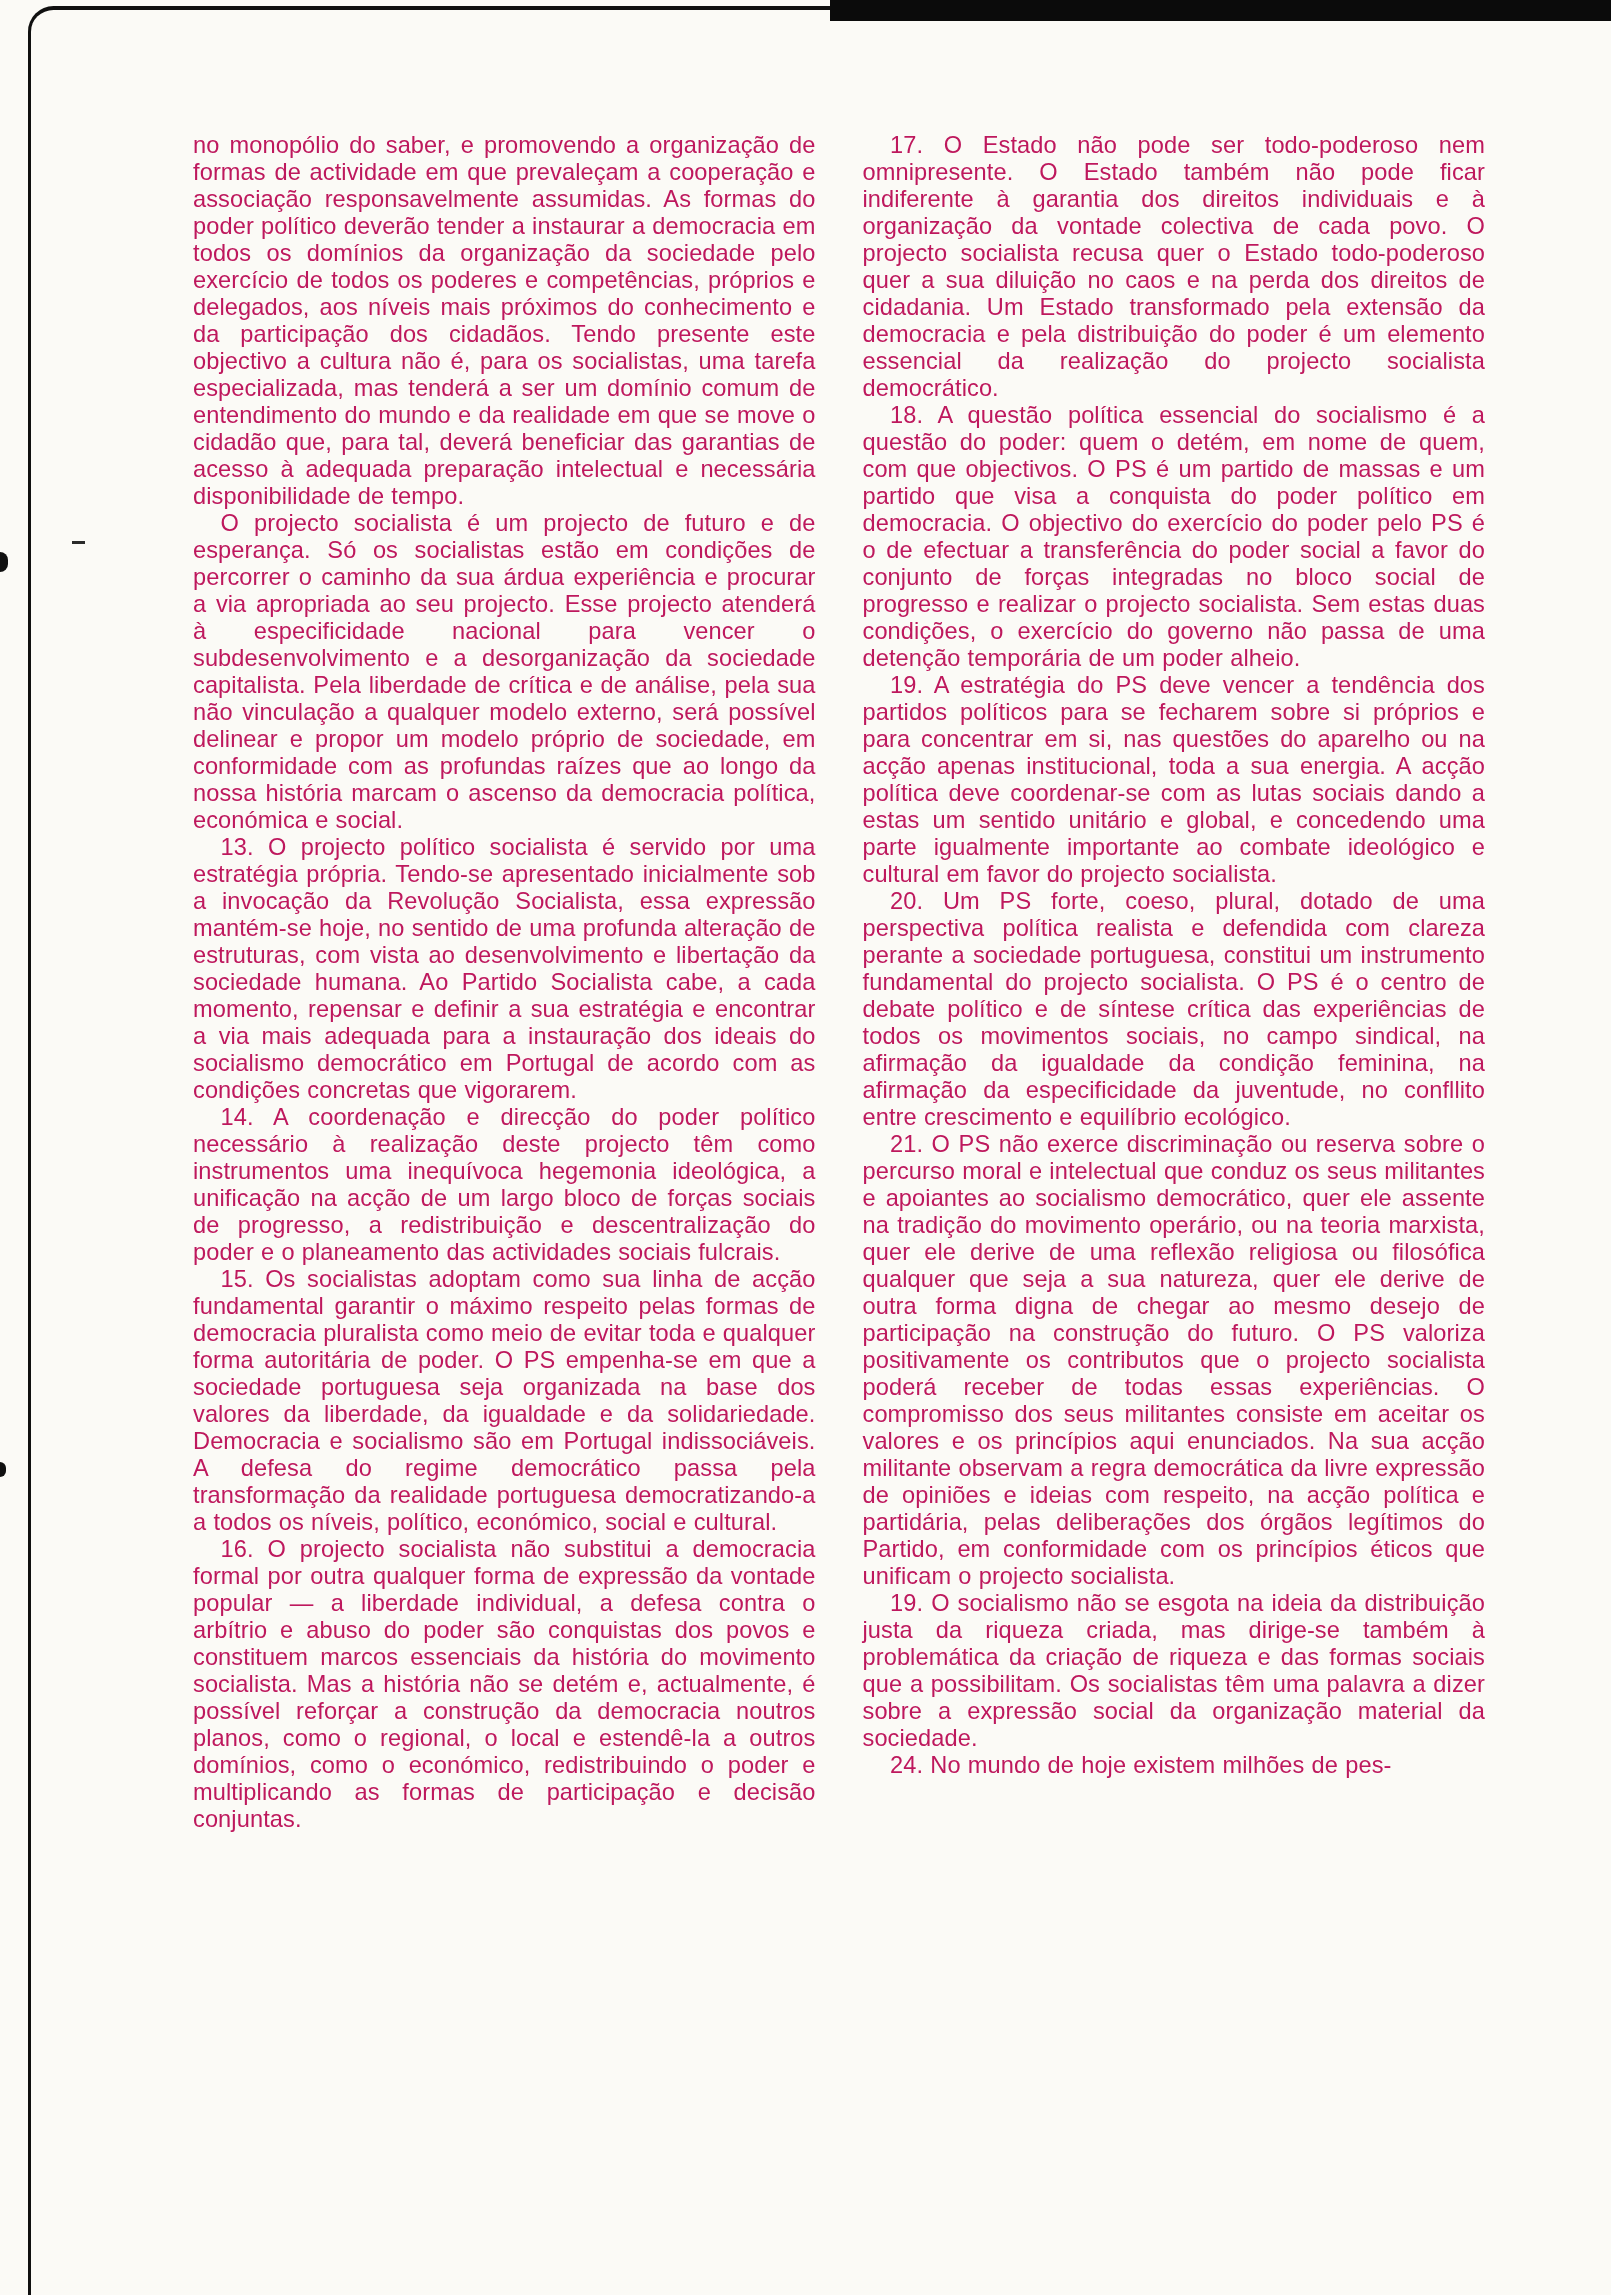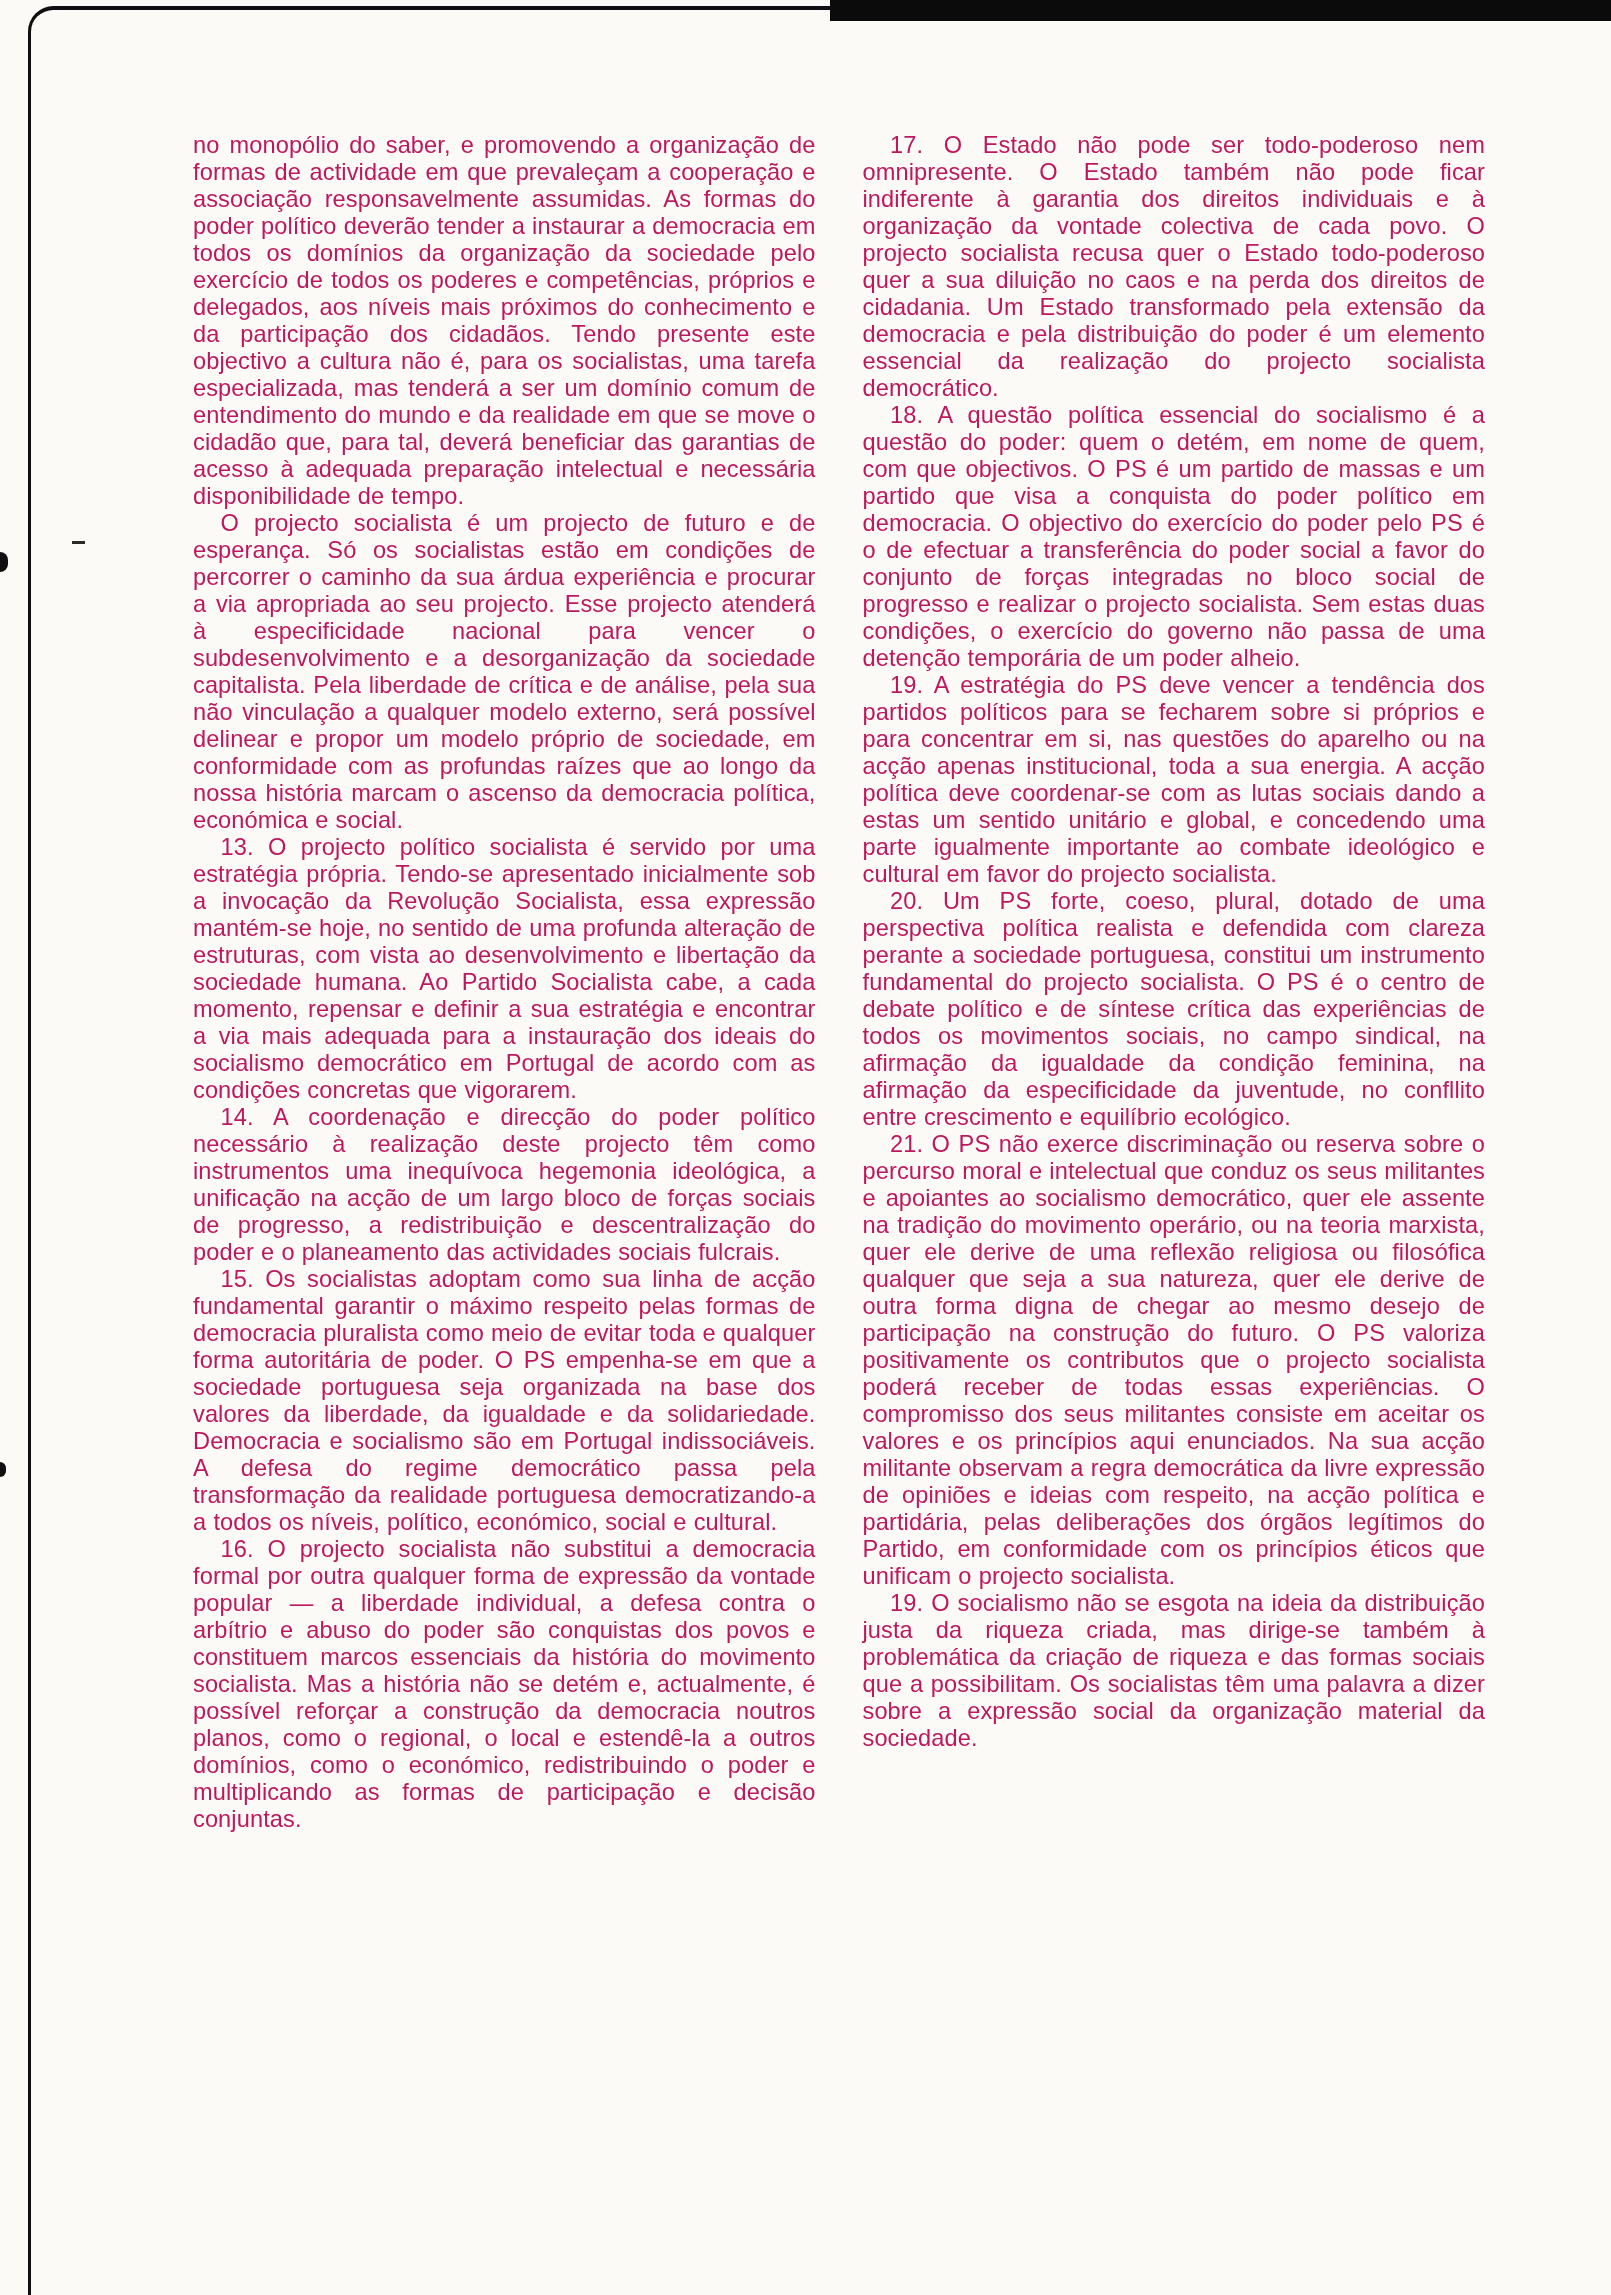--- a/index.html
+++ b/index.html
@@ -117,17 +117,18 @@
       <p>16. O projecto socialista não substitui a democracia formal por outra qualquer forma de expressão da vontade popular — a liberdade individual, a defesa contra o arbítrio e abuso do poder são conquistas dos povos e constituem marcos essenciais da história do movimento socialista. Mas a história não se detém e, actualmente, é possível reforçar a construção da democracia noutros planos, como o regional, o local e estendê-la a outros domínios, como o económico, redistribuindo o poder e multiplicando as formas de participação e decisão conjuntas.</p>
     </div>
 
     <div class="col">
       <p>17. O Estado não pode ser todo-poderoso nem omnipresente. O Estado também não pode ficar indiferente à garantia dos direitos individuais e à organização da vontade colectiva de cada povo. O projecto socialista recusa quer o Estado todo-poderoso quer a sua diluição no caos e na perda dos direitos de cidadania. Um Estado transformado pela extensão da democracia e pela distribuição do poder é um elemento essencial da realização do projecto socialista democrático.</p>
       <p>18. A questão política essencial do socialismo é a questão do poder: quem o detém, em nome de quem, com que objectivos. O PS é um partido de massas e um partido que visa a conquista do poder político em democracia. O objectivo do exercício do poder pelo PS é o de efectuar a transferência do poder social a favor do conjunto de forças integradas no bloco social de progresso e realizar o projecto socialista. Sem estas duas condições, o exercício do governo não passa de uma detenção temporária de um poder alheio.</p>
       <p>19. A estratégia do PS deve vencer a tendência dos partidos políticos para se fecharem sobre si próprios e para concentrar em si, nas questões do aparelho ou na acção apenas institucional, toda a sua energia. A acção política deve coordenar-se com as lutas sociais dando a estas um sentido unitário e global, e concedendo uma parte igualmente importante ao combate ideológico e cultural em favor do projecto socialista.</p>
       <p>20. Um PS forte, coeso, plural, dotado de uma perspectiva política realista e defendida com clareza perante a sociedade portuguesa, constitui um instrumento fundamental do projecto socialista. O PS é o centro de debate político e de síntese crítica das experiências de todos os movimentos sociais, no campo sindical, na afirmação da igualdade da condição feminina, na afirmação da especificidade da juventude, no confllito entre crescimento e equilíbrio ecológico.</p>
       <p>21. O PS não exerce discriminação ou reserva sobre o percurso moral e intelectual que conduz os seus militantes e apoiantes ao socialismo democrático, quer ele assente na tradição do movimento operário, ou na teoria marxista, quer ele derive de uma reflexão religiosa ou filosófica qualquer que seja a sua natureza, quer ele derive de outra forma digna de chegar ao mesmo desejo de participação na construção do futuro. O PS valoriza positivamente os contributos que o projecto socialista poderá receber de todas essas experiências. O compromisso dos seus militantes consiste em aceitar os valores e os princípios aqui enunciados. Na sua acção militante observam a regra democrática da livre expressão de opiniões e ideias com respeito, na acção política e partidária, pelas deliberações dos órgãos legítimos do Partido, em conformidade com os princípios éticos que unificam o projecto socialista.</p>
       <p>19. O socialismo não se esgota na ideia da distribuição justa da riqueza criada, mas dirige-se também à problemática da criação de riqueza e das formas sociais que a possibilitam. Os socialistas têm uma palavra a dizer sobre a expressão social da organização material da sociedade.</p>
+      <p>24. No mundo de hoje existem milhões de pes-</p>
     </div>
 
   </div>
 </div>
 
 
 </body></html>

